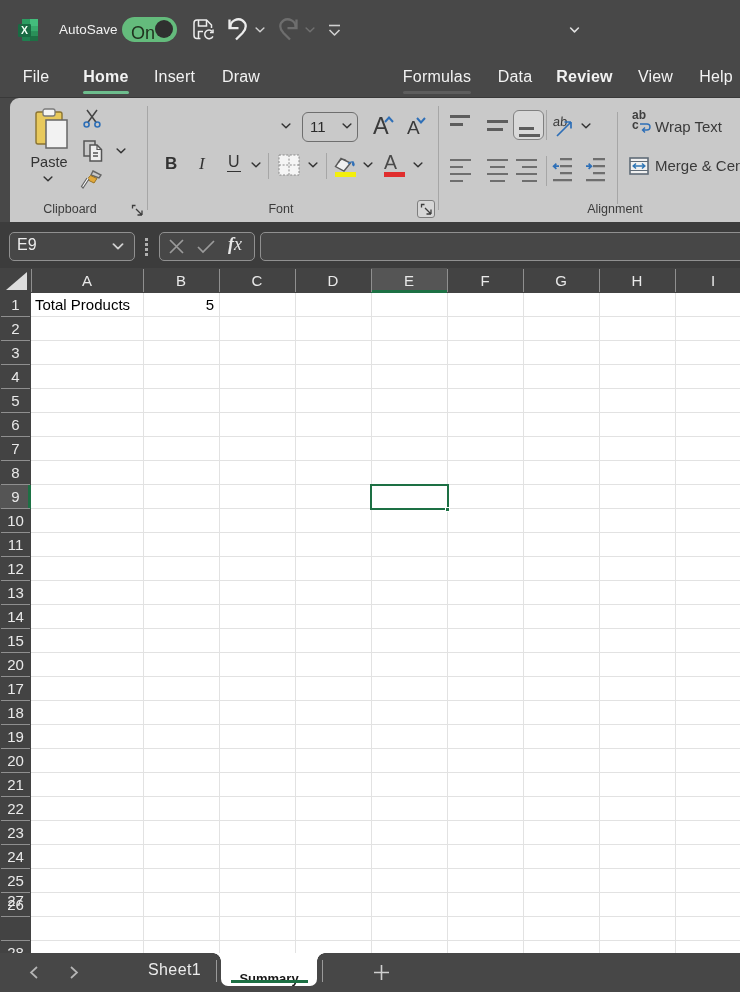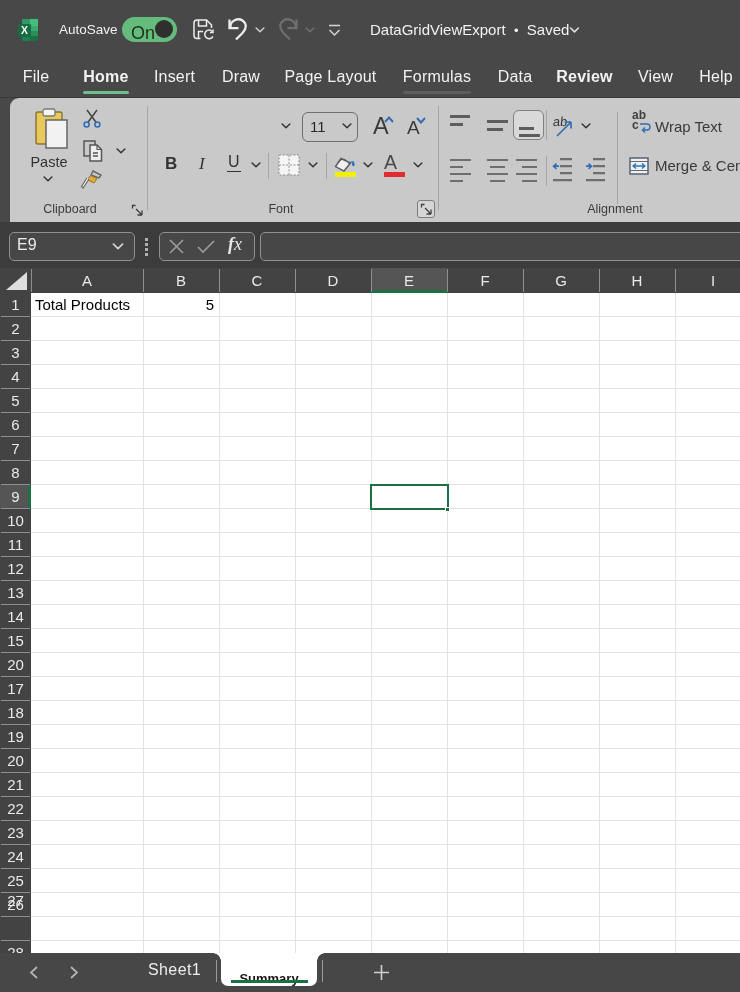--- a/index.html
+++ b/index.html
@@ -67,31 +67,29 @@
 <path d="M20.5 3.5 V12.2 H11.5" fill="none" stroke="#6e6e6e" stroke-width="2.3"></path>
 <path d="M19.5 11 C20 4.5, 12 1.5, 7.5 4.5 C3.2 7.5, 3.2 12.5, 7.5 17 L14 23.5" fill="none" stroke="#6e6e6e" stroke-width="2.3"></path>
 </svg>
 <svg class="abs" style="left:305px;top:27px" width="10" height="6" viewBox="0 0 10 6.2">
       <path d="M1 1 L5 5 L9 1" fill="none" stroke="#707070" stroke-width="1.5" stroke-linecap="round" stroke-linejoin="round"></path>
     </svg>
 <svg class="abs" style="left:327px;top:24px" width="15" height="13" viewBox="0 0 15 13">
 <path d="M2 1.5 H13" stroke="#d0d0d0" stroke-width="1.6" fill="none"></path>
 <path d="M2.5 6 L7.5 11 L12.5 6" fill="none" stroke="#d0d0d0" stroke-width="1.6" stroke-linejoin="round"></path>
 </svg>
-<div class="abs" style="left:370px;top:21px;font-size:15px;color:#f1f1f1;">DataGridViewExport&nbsp; <span style="font-size:13px;">•</span>&nbsp; Saved</div>
 <svg class="abs" style="left:569px;top:27px" width="11" height="6" viewBox="0 0 10 6.2">
       <path d="M1 1 L5 5 L9 1" fill="none" stroke="#e0e0e0" stroke-width="1.6" stroke-linecap="round" stroke-linejoin="round"></path>
     </svg>
 </div>
 <div id="menubar" class="abs">
 <div class="menuitem" style="left:22px;width:28px;text-align:center;font-weight:400;">File</div>
 <div class="menuitem" style="left:82px;width:48px;text-align:center;font-weight:700;">Home</div>
 <div class="menuitem" style="left:151px;width:47px;text-align:center;font-weight:400;">Insert</div>
 <div class="menuitem" style="left:219px;width:44px;text-align:center;font-weight:400;">Draw</div>
-<div class="menuitem" style="left:282px;width:97px;text-align:center;font-weight:400;">Page Layout</div>
 <div class="menuitem" style="left:402px;width:70px;text-align:center;font-weight:400;">Formulas</div>
 <div class="menuitem" style="left:496px;width:38px;text-align:center;font-weight:400;">Data</div>
 <div class="menuitem" style="left:556px;width:57px;text-align:center;font-weight:700;">Review</div>
 <div class="menuitem" style="left:637px;width:37px;text-align:center;font-weight:400;">View</div>
 <div class="menuitem" style="left:697px;width:38px;text-align:center;font-weight:400;">Help</div>
 <div class="abs" style="left:83px;top:33px;width:46px;height:3px;border-radius:2px;background:#6dbd8d;"></div>
 <div class="abs" style="left:403px;top:33px;width:68px;height:3px;border-radius:2px;background:#5d5d5d;"></div>
 </div>
 <div class="abs" style="left:0;top:97px;width:740px;height:1px;background:#393939;"></div>
 <div id="ribbon" class="abs">

